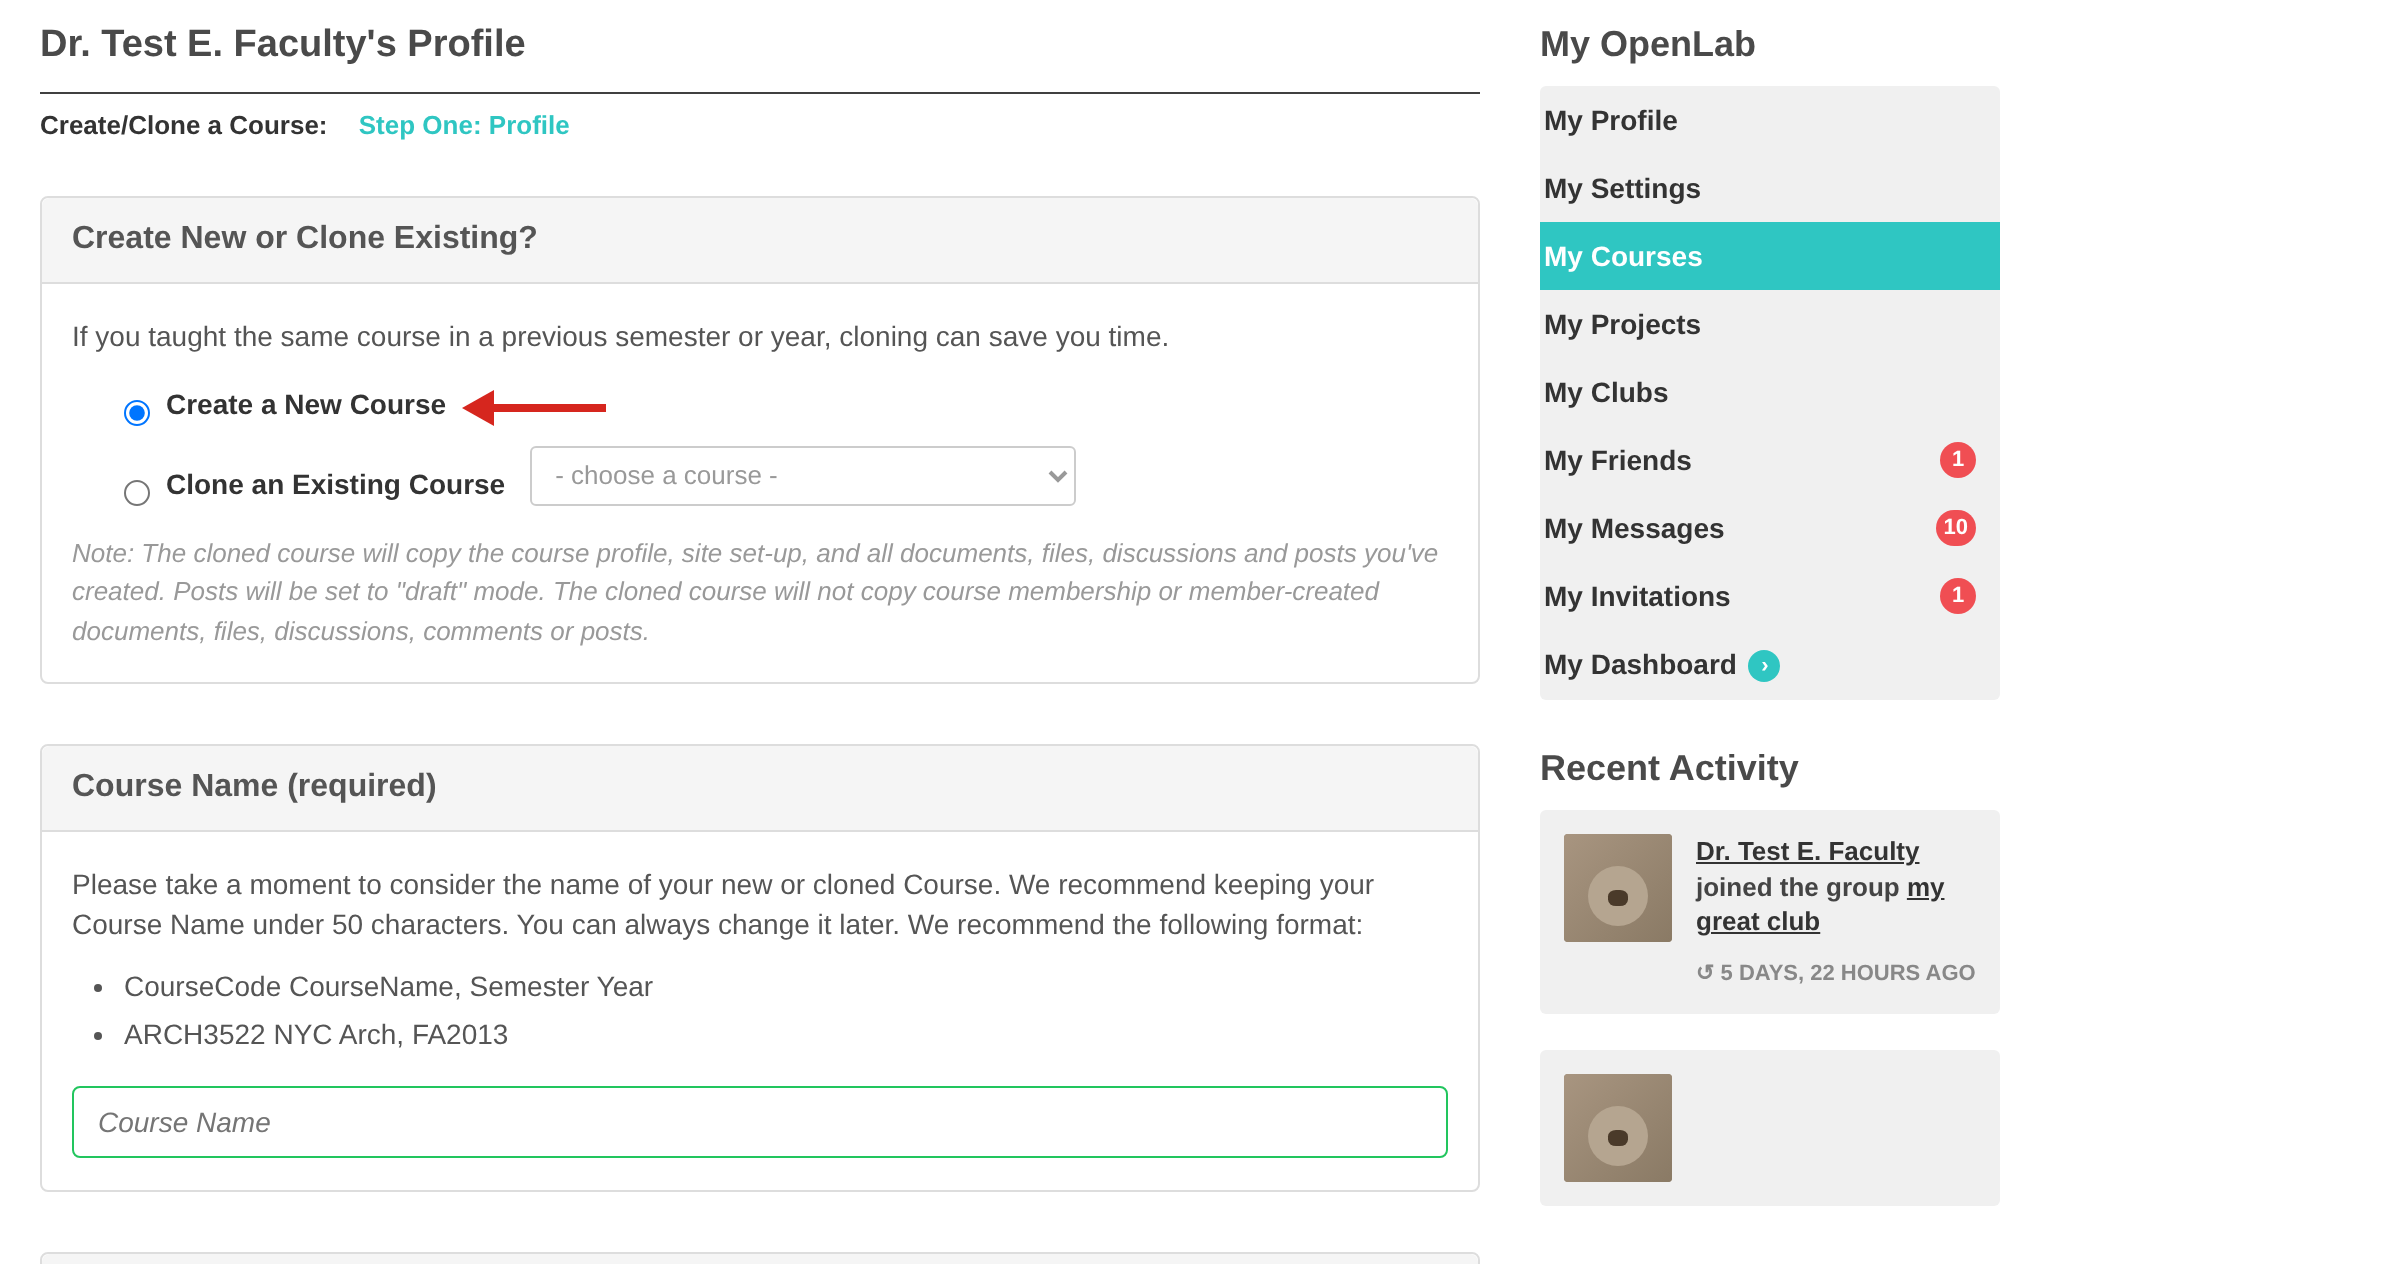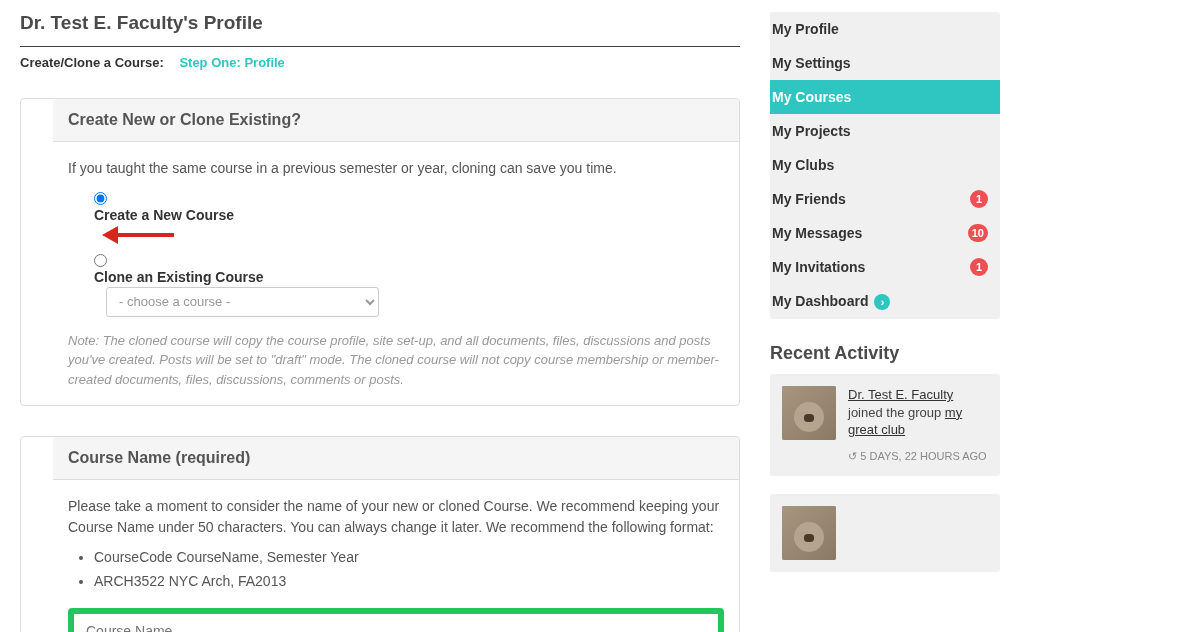--- a/index.html
+++ b/index.html
@@ -21,57 +21,57 @@
       border-bottom: 1px solid #404040;
       margin-bottom: 8px;
     }
     .breadcrumb { font-size: 13px; font-weight: 700; color: #333; margin-bottom: 28px; }
     .breadcrumb .step { color: #2fc6c2; margin-left: 12px; }
     .panel {
       border: 1px solid #ddd;
       border-radius: 4px;
       margin-bottom: 30px;
       background: #fff;
-      padding-left: 32px;
     }
     .panel-heading {
       background: #f5f5f5;
       border-bottom: 1px solid #ddd;
       padding: 12px 15px;
       font-size: 16px;
       font-weight: 700;
       color: #555;
       border-radius: 4px 4px 0 0;
     }
     .panel-body { padding: 16px 15px; color: #555; font-size: 14px; line-height: 1.45; }
-    .radio-row { display: flex; align-items: flex-start; margin: 4px 0 4px 26px; flex-direction: column; }
+    .radio-row { display: flex; align-items: flex-end; margin: 4px 0 4px 26px; }
     .radio-row input { margin-right: 8px; }
     .radio-row label { font-weight: 700; color: #333; }
     .radio-group { margin: 14px 0 10px; }
     .select-course {
       margin-left: 12px;
       width: 273px;
       height: 30px;
       border: 1px solid #ccc;
       border-radius: 3px;
       color: #999;
       padding: 0 8px;
       font-size: 13px;
       background: #fff;
     }
     .note { font-style: italic; color: #999; font-size: 13px; margin-top: 14px; line-height: 1.5; }
     .bullets { margin: 10px 0 16px 26px; }
     .bullets li { margin: 4px 0; }
     .course-input {
       width: 100%;
-      border: 6px solid #22c55e;
+      border: 1px solid #22c55e;
       border-radius: 4px;
       padding: 9px 12px;
       font-size: 14px;
       color: #999;
+      font-style: italic;
     }
     .arrow {
       position: relative;
       display: inline-block;
       margin-left: 8px;
       width: 72px;
       height: 18px;
       vertical-align: middle;
     }
     .arrow-line {
@@ -126,20 +126,21 @@
       margin-left: 6px;
       vertical-align: middle;
     }
     .activity-card {
       background: #f0f0f0;
       border-radius: 3px;
       padding: 12px;
       margin-bottom: 18px;
       display: flex;
       align-items: flex-start;
+      font-weight: bold;
     }
     .avatar {
       width: 54px; height: 54px;
       background: #9a8a72;
       border-radius: 2px;
       margin-right: 12px;
       flex-shrink: 0;
       position: relative;
       overflow: hidden;
     }
@@ -215,20 +216,21 @@
       <input type="text" class="course-input" placeholder="Course Name" style="">
     </div>
   </div>
 
   <div class="panel" style="margin-bottom:0;">
     <div class="panel-heading">Course Description (required)</div>
   </div>
 </div>
 
 <div class="side-col">
+  <div class="side-title">My OpenLab</div>
   <div class="side-nav">
     <a href="#"><span>My Profile</span></a>
     <a href="#"><span>My Settings</span></a>
     <a href="#" class="active"><span>My Courses</span></a>
     <a href="#"><span>My Projects</span></a>
     <a href="#"><span>My Clubs</span></a>
     <a href="#"><span>My Friends</span><span class="badge">1</span></a>
     <a href="#"><span>My Messages</span><span class="badge">10</span></a>
     <a href="#"><span>My Invitations</span><span class="badge">1</span></a>
     <a href="#"><span>My Dashboard</span><span class="dash-chevron">›</span></a>

